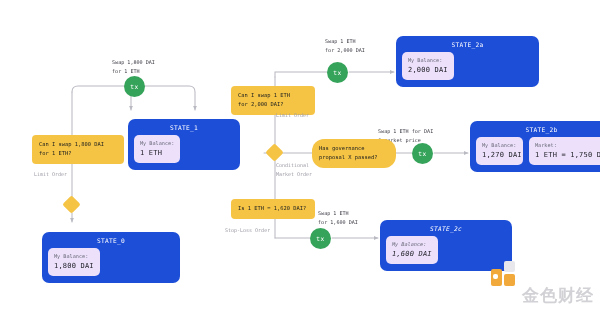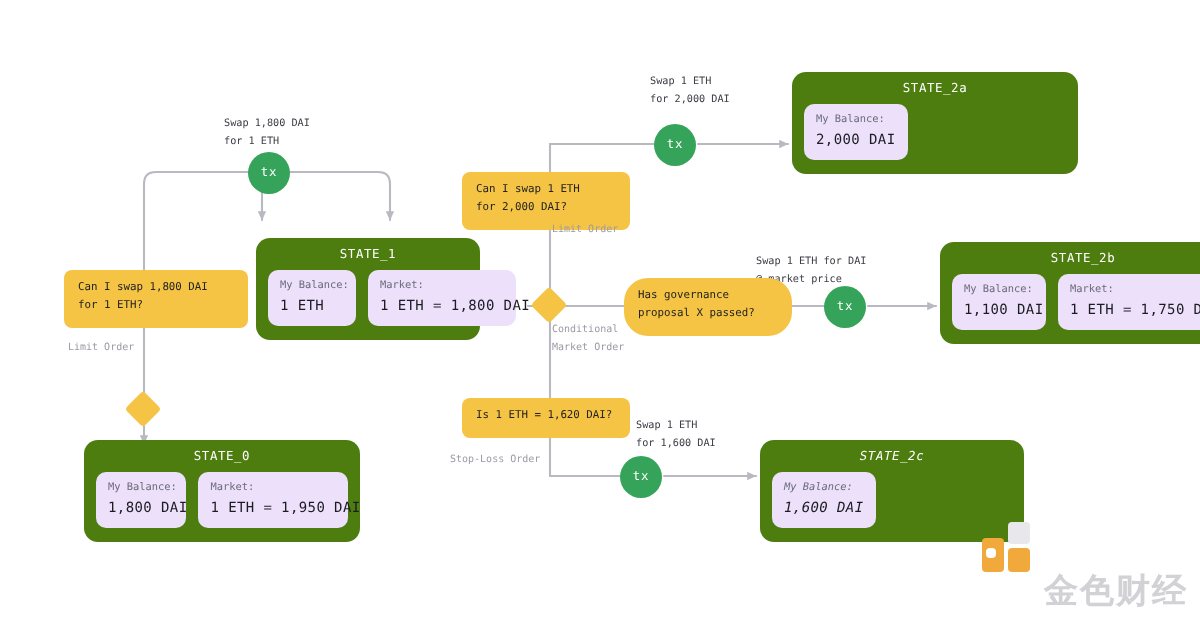--- a/index.html
+++ b/index.html
@@ -18,21 +18,21 @@
   #edges {
     position: absolute;
     left: 0; top: 0;
     width: 600px; height: 312px;
     pointer-events: none;
   }
 
   
   .state-card {
     position: absolute;
-    background: #4d7c0f;
+    background: #1d4ed8;
     border-radius: 7px;
     box-sizing: border-box;
     padding: 5px 6px 7px 6px;
   }
   .state-title {
     text-align: center;
     color: #ffffff;
     font-size: 6.2px;
     letter-spacing: 0.3px;
     margin-bottom: 4px;
@@ -218,64 +218,56 @@
   <div class="diamond" style="left:268px; top:146px;"></div>
 
   <div class="caption" style="left:34px; top:170px;">Limit Order</div>
 
   <div class="caption" style="left:276px; top:111px;">Limit Order</div>
 
   <div class="caption" style="left:276px; top:161px;">Conditional<br>Market Order</div>
 
   <div class="caption" style="left:225px; top:226px;">Stop-Loss Order</div>
 
-  <div class="state-card" style="left:42px; top:220px; width:138px;">
+  <div class="state-card" style="left:42px; top:232px; width:138px;">
     <div class="state-title">STATE_0</div>
     <div class="state-row">
       <div class="state-field fld-bal">
         <div class="field-label">My Balance:</div>
         <div class="field-value">1,800 DAI</div>
-      </div>
-      <div class="state-field fld-mkt">
-        <div class="field-label">Market:</div>
-        <div class="field-value">1 ETH = 1,950 DAI</div>
       </div>
     </div>
   </div>
 
   <div class="state-card" style="left:128px; top:119px; width:112px;">
     <div class="state-title">STATE_1</div>
     <div class="state-row">
       <div class="state-field fld-bal">
         <div class="field-label">My Balance:</div>
         <div class="field-value">1 ETH</div>
       </div>
-      <div class="state-field fld-mkt">
-        <div class="field-label">Market:</div>
-        <div class="field-value">1 ETH = 1,800 DAI</div>
-      </div>
     </div>
   </div>
 
   <div class="state-card" style="left:396px; top:36px; width:143px;">
     <div class="state-title">STATE_2a</div>
     <div class="state-row">
       <div class="state-field fld-bal">
         <div class="field-label">My Balance:</div>
         <div class="field-value">2,000 DAI</div>
       </div>
     </div>
   </div>
 
   <div class="state-card" style="left:470px; top:121px; width:143px;">
     <div class="state-title">STATE_2b</div>
     <div class="state-row">
       <div class="state-field fld-bal">
         <div class="field-label">My Balance:</div>
-        <div class="field-value">1,100 DAI</div>
+        <div class="field-value">1,270 DAI</div>
       </div>
       <div class="state-field fld-mkt">
         <div class="field-label">Market:</div>
         <div class="field-value">1 ETH = 1,750 DAI</div>
       </div>
     </div>
   </div>
 
   <div class="state-card" style="left:380px; top:220px; width:132px;font-style:italic;">
     <div class="state-title">STATE_2c</div>

